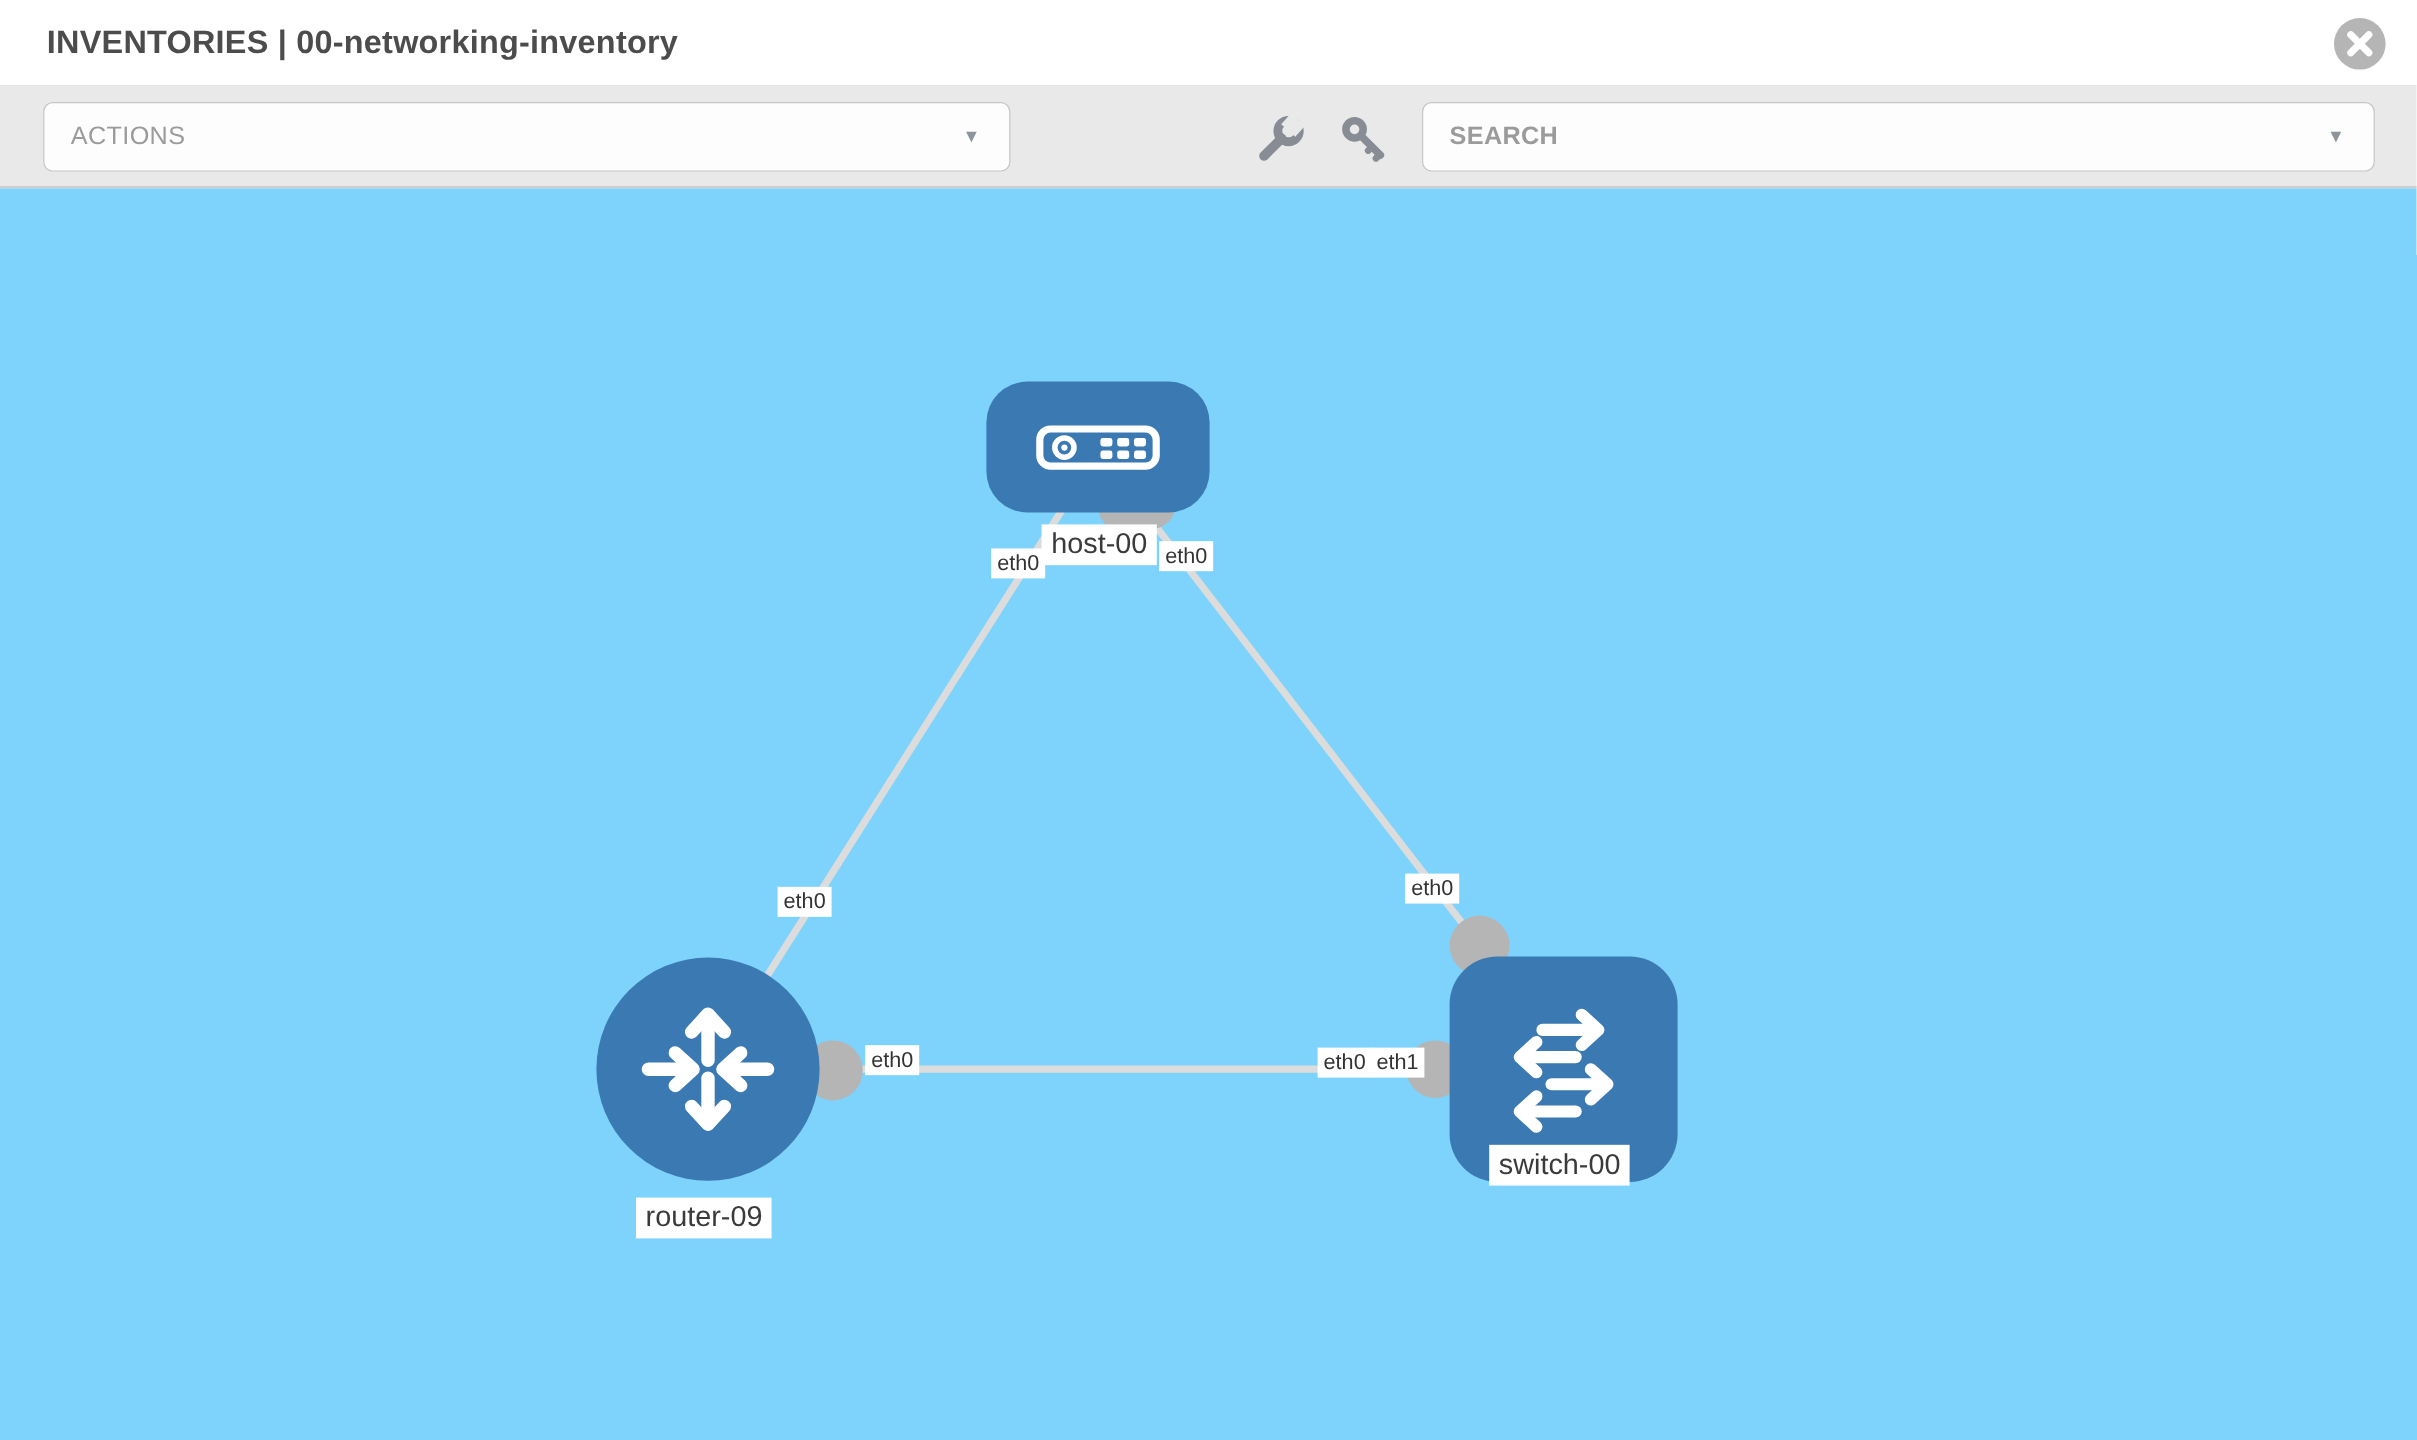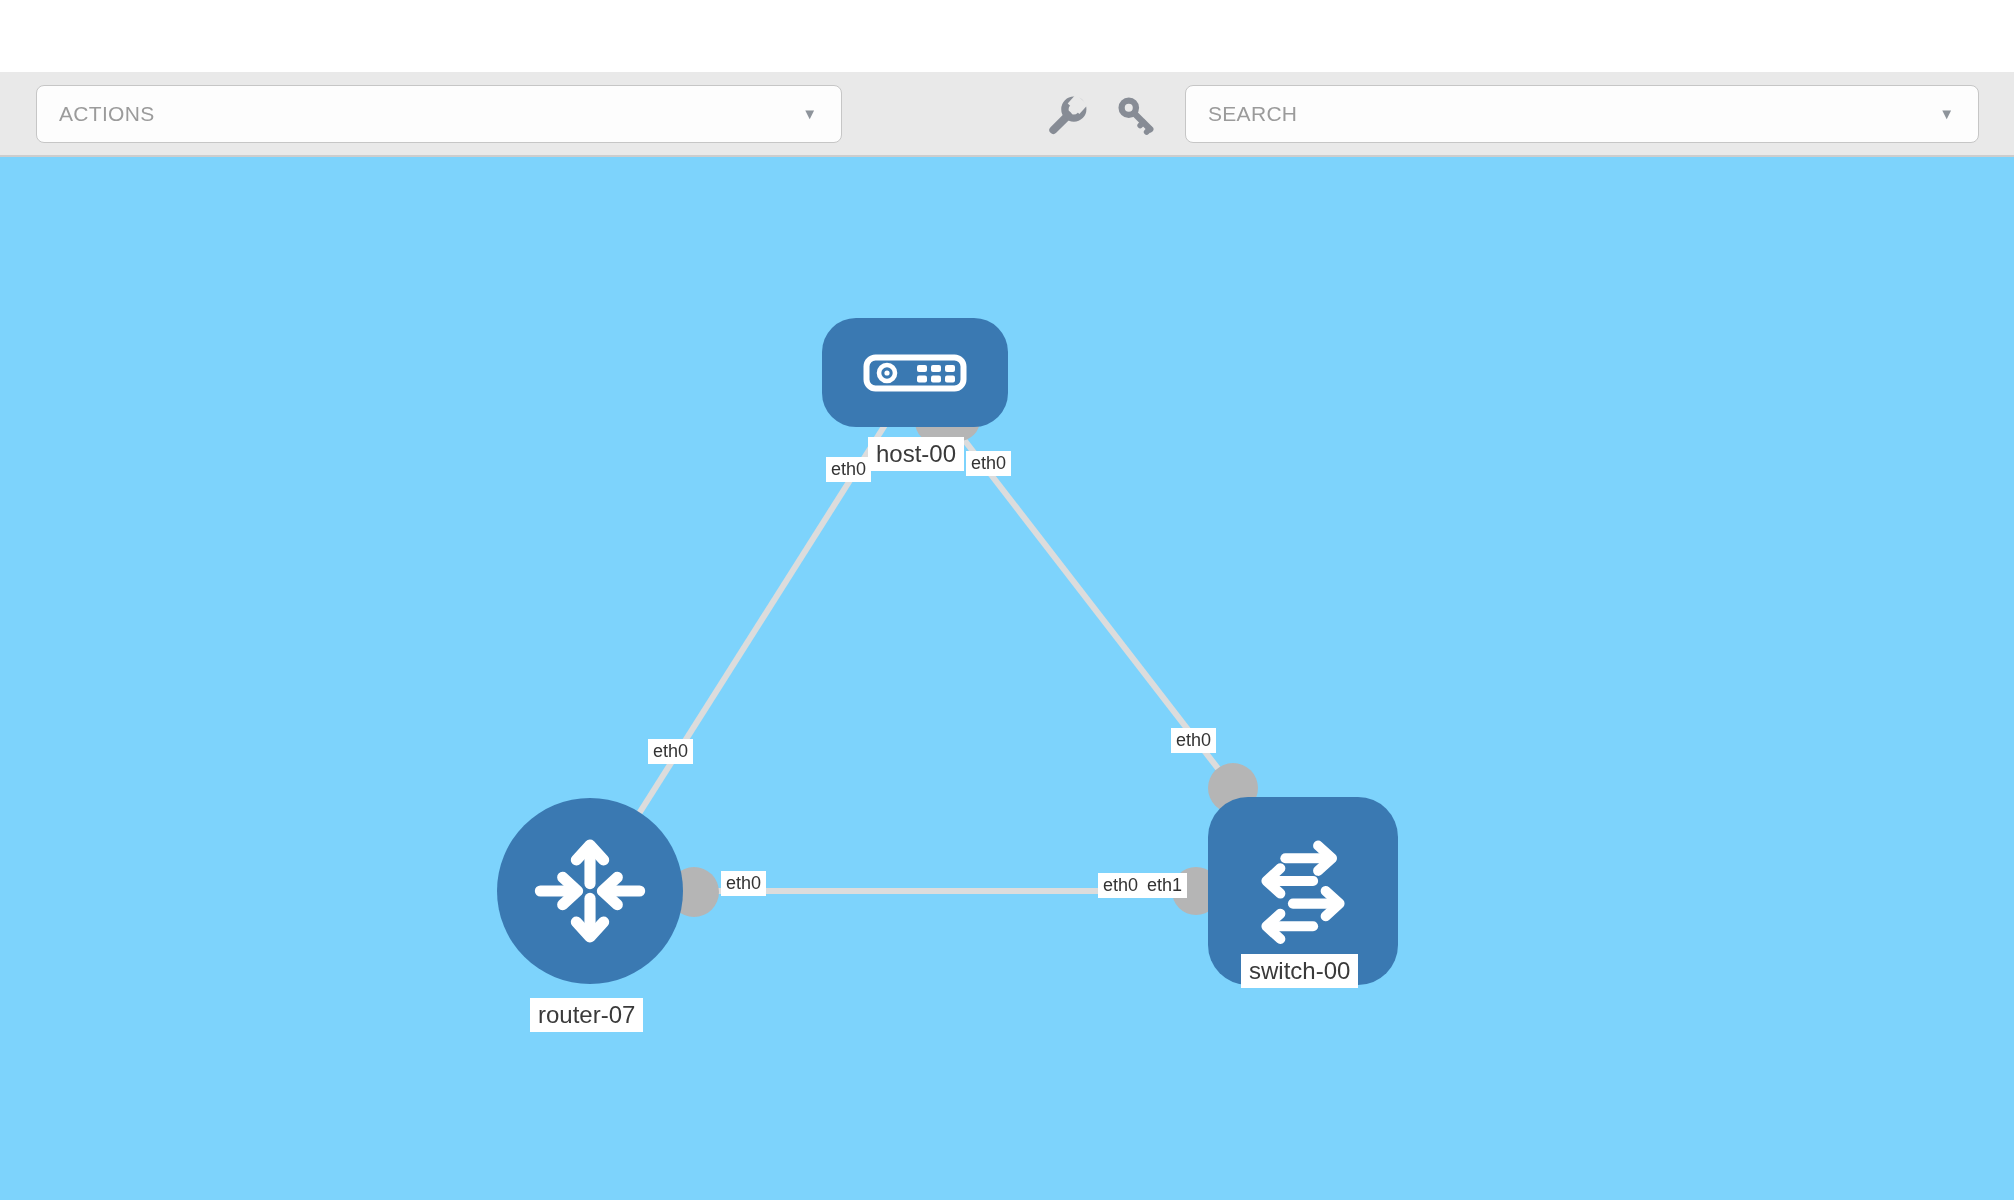--- a/index.html
+++ b/index.html
@@ -38,21 +38,21 @@
     display:flex; align-items:center; cursor:pointer;
   }
   .select-box .select-label {
     font-size:21px; color:#9b9b9b; padding-left:22px; letter-spacing:.3px;
   }
   .select-box .caret {
     position:absolute; right:24px; top:50%; transform:translateY(-52%);
     font-size:15px; color:#8e949b;
   }
   .actions-box { left:36px;  width:806px; }
-  .search-box  { left:1185px; width:794px; }
+  .search-box  { left:1185px; width:794px;font-weight:bold; }
   .tool-icon-btn {
     position:absolute; top:21px; width:46px; height:46px;
     background:transparent; border:none; cursor:pointer;
     display:flex; align-items:center; justify-content:center;
   }
   .wrench-btn { left:1044px; }
   .key-btn    { left:1114px; }
 
   
   .canvas {
@@ -73,20 +73,28 @@
   .port-label {
     position:absolute; background:#ffffff; color:#333333;
     font-size:18px; padding:2px 5px; white-space:nowrap; z-index:3;
   }
 </style>
 </head>
 <body>
 
 <div class="app">
 
+  <div class="header">
+    <div class="page-title">INVENTORIES | 00-networking-inventory</div>
+    <button class="close-btn">
+      <svg width="43" height="43" viewBox="0 0 43 43">
+        <path d="M14 14 L29 29 M29 14 L14 29" stroke="#ffffff" stroke-width="6" stroke-linecap="round" fill="none"></path>
+      </svg>
+    </button>
+  </div>
 
   <div class="toolbar">
     <div class="select-box actions-box">
       <span class="select-label">ACTIONS</span>
       <span class="caret">▼</span>
     </div>
 
     <button class="tool-icon-btn wrench-btn">
       <svg width="42" height="42" viewBox="0 0 24 24">
         <line x1="4.2" y1="20" x2="12.6" y2="11.6" stroke="#878c95" stroke-width="4.6" stroke-linecap="round"></line>
@@ -163,21 +171,21 @@
           <polyline points="32,32 21,42 32,52"></polyline>
           <line x1="42" y1="60" x2="74" y2="60"></line>
           <polyline points="68,50 79,60 68,70"></polyline>
           <line x1="58" y1="78" x2="26" y2="78"></line>
           <polyline points="32,68 21,78 32,88"></polyline>
         </g>
       </svg>
     </div>
 
     <div class="node-label" style="left:868px; top:280px;">host-00</div>
-    <div class="node-label" style="left:530px; top:841px;">router-07</div>
+    <div class="node-label" style="left:530px; top:841px;">router-09</div>
     <div class="node-label" style="left:1241px; top:797px;">switch-00</div>
 
     <div class="port-label" style="left:826px; top:300px; z-index:4;">eth0</div>
     <div class="port-label" style="left:966px; top:294px;">eth0</div>
     <div class="port-label" style="left:648px; top:582px;">eth0</div>
     <div class="port-label" style="left:1171px; top:571px;">eth0</div>
     <div class="port-label" style="left:721px; top:714px;">eth0</div>
     <div class="port-label" style="left:1098px; top:716px; z-index:3;">eth0</div>
     <div class="port-label" style="left:1117px; top:716px; z-index:4;margin-left:25px;">eth1</div>
 

